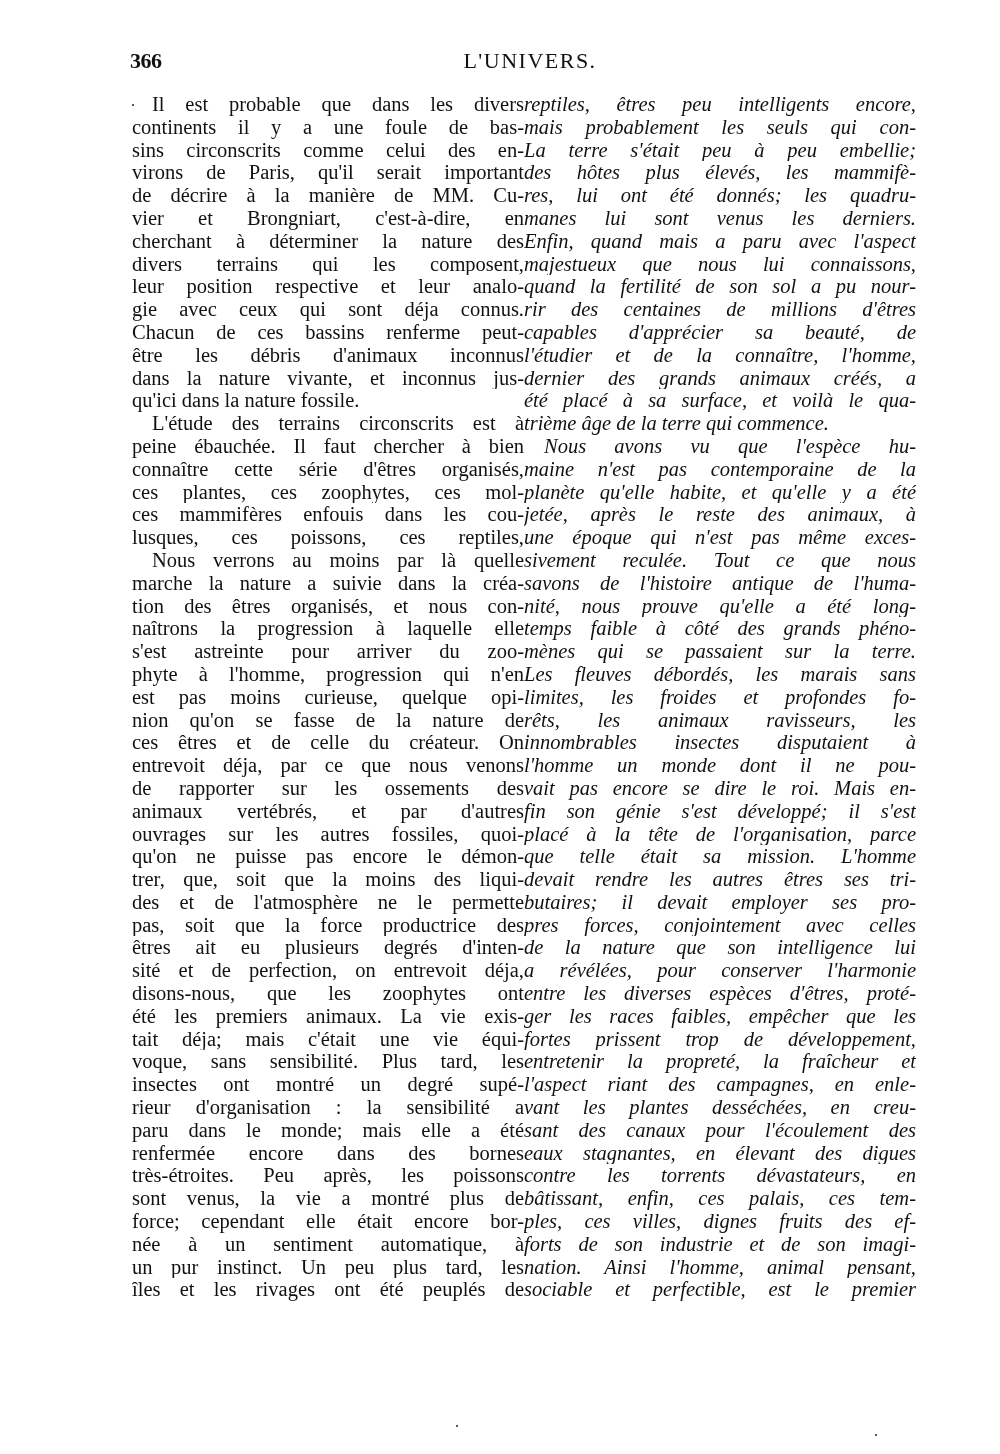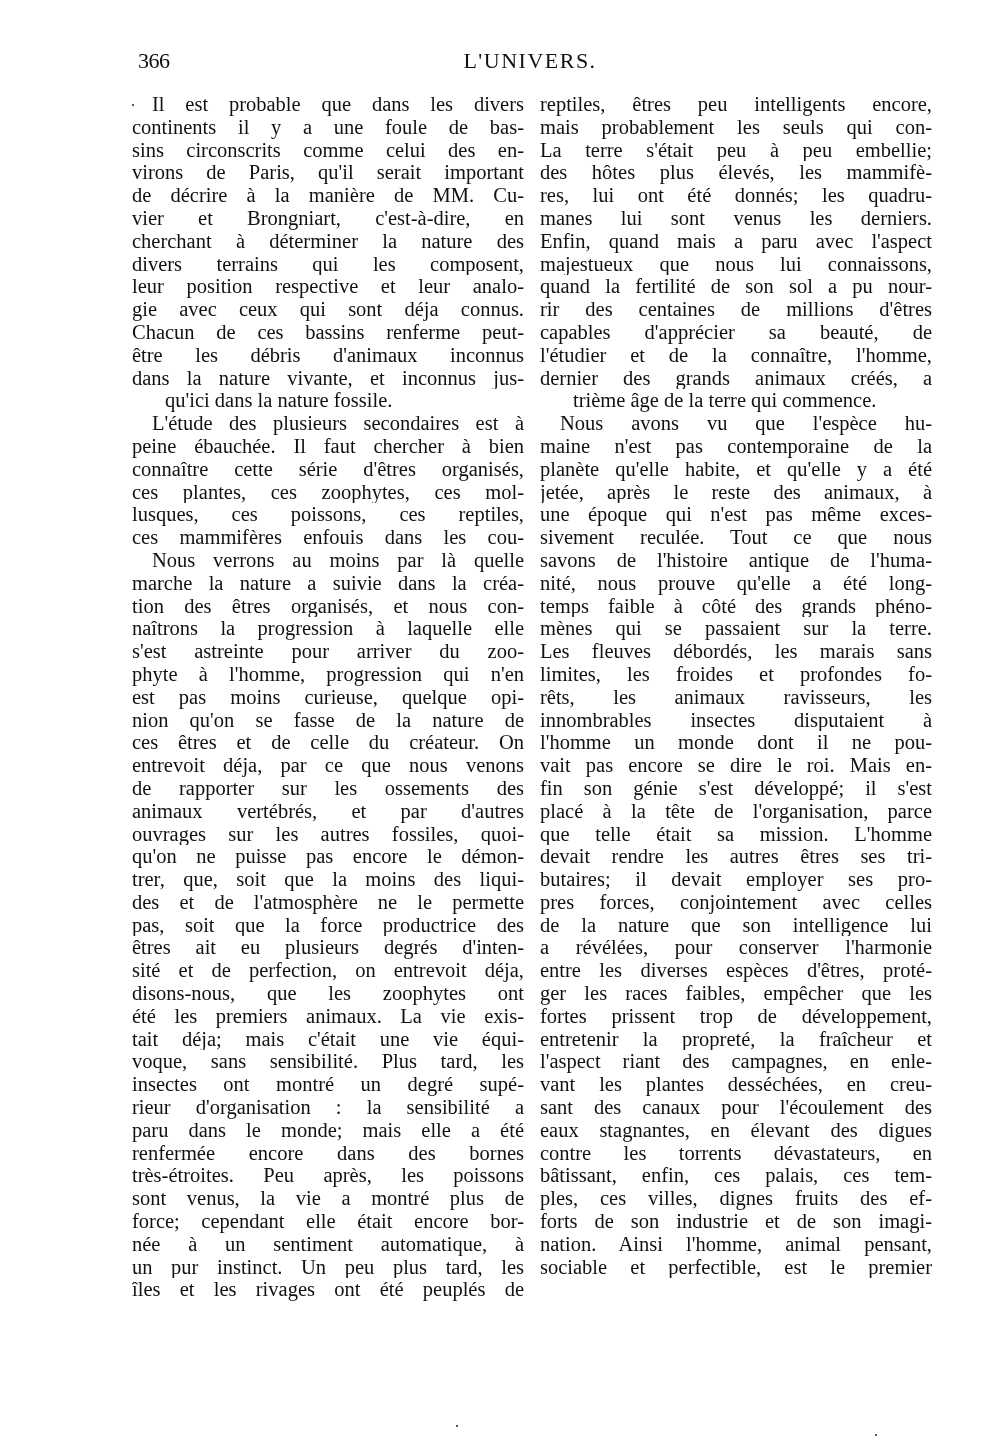--- a/index.html
+++ b/index.html
@@ -1,24 +1,24 @@
 <!DOCTYPE html>
 <html><head>
   <meta charset="utf-8">
   <style>
     html, body { margin: 0; padding: 0; background: #ffffff; }
     body { width: 1000px; height: 1454px; position: relative; overflow: hidden; font-family: "Liberation Serif", "DejaVu Serif", serif; color: #111111; }
     .header { position: absolute; top: 48px; left: 130px; width: 800px; height: 30px; }
-    .page-number { position: absolute; left: 8px; top: 0; font-size: 22px; font-weight: normal; letter-spacing: -0.5px; }
+    .page-number { position: absolute; left: 0; top: 0; font-size: 22px; font-weight: bold; letter-spacing: -0.5px; }
     .running-title { position: absolute; left: 0; right: 0; top: 0; text-align: center; font-size: 22px; letter-spacing: 1.5px; }
     .column { position: absolute; top: 93px; width: 392px; }
     .col-left { left: 132px; }
-    .col-right { left: 540px; width: 392px; }
+    .col-right { left: 524px; width: 392px; font-style: italic; }
     .line { display: block; height: 22.8px; line-height: 22.8px; font-size: 20.5px; white-space: nowrap; text-align: justify; text-align-last: justify; overflow: hidden; }
-    .line.last { text-align-last: left; margin-left: 33px; }
+    .line.last { text-align-last: left; }
     .line.indent { padding-left: 20px; }
     .speck { position: absolute; width: 2px; height: 2px; background: #222; border-radius: 1px; }
   </style>
 </head>
 <body>
 
 <div class="header">
   <span class="page-number">366</span>
   <span class="running-title">L'UNIVERS.</span>
 </div>
@@ -31,26 +31,26 @@
     <span class="line">de décrire à la manière de MM. Cu-</span>
     <span class="line">vier et Brongniart, c'est-à-dire, en</span>
     <span class="line">cherchant à déterminer la nature des</span>
     <span class="line">divers terrains qui les composent,</span>
     <span class="line">leur position respective et leur analo-</span>
     <span class="line">gie avec ceux qui sont déja connus.</span>
     <span class="line">Chacun de ces bassins renferme peut-</span>
     <span class="line">être les débris d'animaux inconnus</span>
     <span class="line">dans la nature vivante, et inconnus jus-</span>
     <span class="line last">qu'ici dans la nature fossile.</span>
-    <span class="line indent">L'étude des plusieurs secondaires est à</span>
+    <span class="line indent">L'étude des terrains circonscrits est à</span>
     <span class="line">peine ébauchée. Il faut chercher à bien</span>
     <span class="line">connaître cette série d'êtres organisés,</span>
     <span class="line">ces plantes, ces zoophytes, ces mol-</span>
+    <span class="line">ces mammifères enfouis dans les cou-</span>
     <span class="line">lusques, ces poissons, ces reptiles,</span>
-    <span class="line">ces mammifères enfouis dans les cou-</span>
     <span class="line indent">Nous verrons au moins par là quelle</span>
     <span class="line">marche la nature a suivie dans la créa-</span>
     <span class="line">tion des êtres organisés, et nous con-</span>
     <span class="line">naîtrons la progression à laquelle elle</span>
     <span class="line">s'est astreinte pour arriver du zoo-</span>
     <span class="line">phyte à l'homme, progression qui n'en</span>
     <span class="line">est pas moins curieuse, quelque opi-</span>
     <span class="line">nion qu'on se fasse de la nature de</span>
     <span class="line">ces êtres et de celle du créateur. On</span>
     <span class="line">entrevoit déja, par ce que nous venons</span>
@@ -85,20 +85,21 @@
     <span class="line">des hôtes plus élevés, les mammifè-</span>
     <span class="line">res, lui ont été donnés; les quadru-</span>
     <span class="line">manes lui sont venus les derniers.</span>
     <span class="line">Enfin, quand mais a paru avec l'aspect</span>
     <span class="line">majestueux que nous lui connaissons,</span>
     <span class="line">quand la fertilité de son sol a pu nour-</span>
     <span class="line">rir des centaines de millions d'êtres</span>
     <span class="line">capables d'apprécier sa beauté, de</span>
     <span class="line">l'étudier et de la connaître, l'homme,</span>
     <span class="line">dernier des grands animaux créés, a</span>
+    <span class="line">été placé à sa surface, et voilà le qua-</span>
     <span class="line last">trième âge de la terre qui commence.</span>
     <span class="line indent">Nous avons vu que l'espèce hu-</span>
     <span class="line">maine n'est pas contemporaine de la</span>
     <span class="line">planète qu'elle habite, et qu'elle y a été</span>
     <span class="line">jetée, après le reste des animaux, à</span>
     <span class="line">une époque qui n'est pas même exces-</span>
     <span class="line">sivement reculée. Tout ce que nous</span>
     <span class="line">savons de l'histoire antique de l'huma-</span>
     <span class="line">nité, nous prouve qu'elle a été long-</span>
     <span class="line">temps faible à côté des grands phéno-</span>

